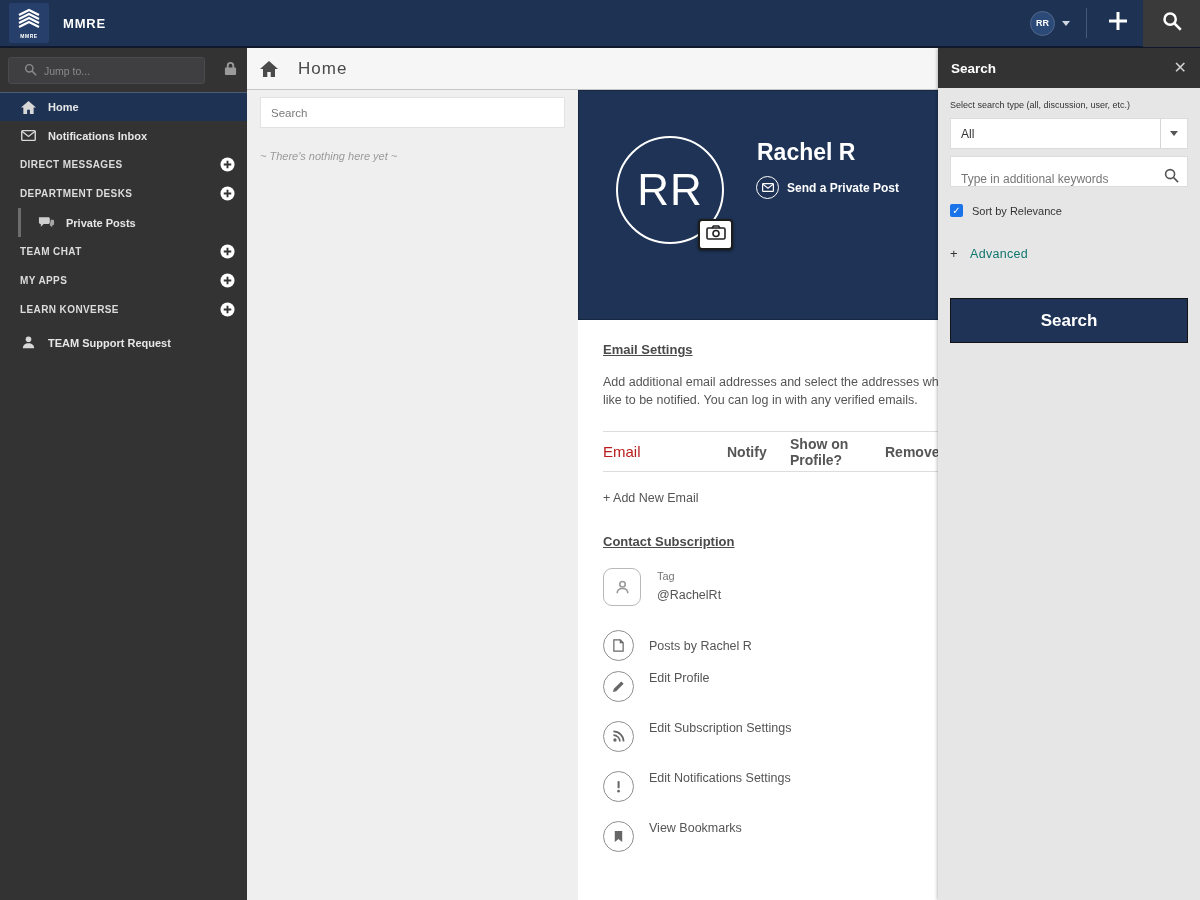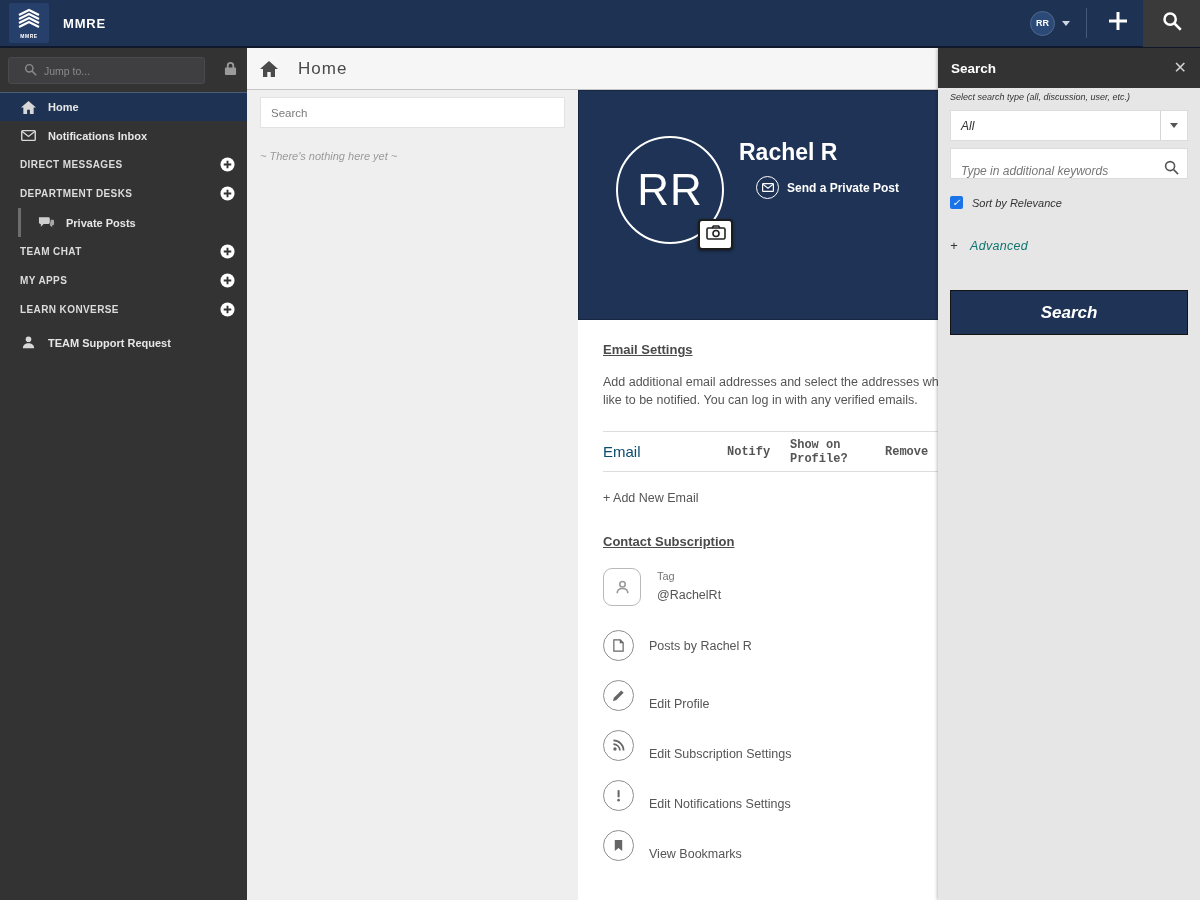--- a/index.html
+++ b/index.html
@@ -49,55 +49,55 @@
   .content { position:absolute; top:42px; left:0; right:0; bottom:0; display:flex; }
   .feed-col { width:331px; flex:none; padding:7px 13px 0 13px; }
   .feed-search { width:305px; height:31px; background:#fff; border:1px solid #e2e2e2; display:flex; align-items:center; padding:0 10px; color:#7a7a7a; font-size:11.5px; }
   .empty-text { text-align:left; font-size:11px; font-style:italic; color:#9a9a9a; margin-top:22px; }
 
   .profile-panel { flex:1; background:#fff; position:relative; }
   .hero { height:230px; background:#1e3355; border:1px solid #16273f; position:relative; }
   .avatar-big { position:absolute; left:37px; top:45px; width:108px; height:108px; border-radius:50%; border:2px solid #fff; background:#1e3355; display:flex; align-items:center; justify-content:center; color:#fff; font-size:44px; letter-spacing:1px; }
   .camera-badge { position:absolute; left:119px; top:128px; width:35px; height:31px; background:#fff; border:2px solid #1c1c1c; border-radius:4px; box-shadow:0 1px 3px rgba(0,0,0,.5); display:flex; align-items:center; justify-content:center; color:#222; cursor:pointer; }
   .camera-badge svg { width:20px; height:15px; }
-  .hero-name { position:absolute; left:160px; top:48px; color:#fff; font-size:23px; font-weight:bold; }
+  .hero-name { position:absolute; left:178px; top:48px; color:#fff; font-size:23px; font-weight:bold; }
   .send-post { position:absolute; left:177px; top:85px; display:flex; align-items:center; color:#fff; cursor:pointer; }
   .send-post .spicon { width:23px; height:23px; border:1.5px solid #fff; border-radius:50%; display:flex; align-items:center; justify-content:center; margin-right:8px; }
   .send-post .spicon svg { width:12px; height:9px; }
   .send-post span.lbl { font-size:12px; font-weight:bold; }
 
   .psec { padding:0 0 0 25px; width:445px; }
   .sec-heading { display:inline-block; font-size:13px; font-weight:bold; color:#4a4a4a; text-decoration:underline; cursor:pointer; }
   .email-desc { font-size:12.5px; color:#555; line-height:1.45; margin-top:15px; width:420px; }
   .hr { height:1px; background:#ddd; width:420px; }
   .email-table-head { display:flex; align-items:center; height:39px; width:420px; }
-  .eth-email { width:124px; font-size:15px; color:#0c4a6e; }
-  .eth-small { font-size:12px; font-weight:bold; color:#555;font-family:Liberation Mono, monospace; }
+  .eth-email { width:124px; font-size:15px; color:#b91c1c; }
+  .eth-small { font-size:14px; font-weight:bold; color:#555; }
   .eth-notify { width:63px; }
   .eth-show { width:95px; }
   .add-email { font-size:12.5px; color:#555; margin:19px 0 0 0; display:inline-block; cursor:pointer; }
   .contact-row { display:flex; margin-top:18px; }
   .tag-icon { width:38px; height:38px; border:1.5px solid #b9b9b9; border-radius:9px; color:#9a9a9a; display:flex; align-items:center; justify-content:center; }
   .tag-icon svg { width:17px; height:17px; }
   .tag-texts { margin-left:16px; padding-top:2px; }
   .tag-label { font-size:11px; color:#777; }
   .tag-value { font-size:12.5px; color:#555; margin-top:6px; cursor:pointer; }
   .link-row { display:flex; align-items:center; margin-top:24px; cursor:pointer; }
   .circle-icon { width:31px; height:31px; border:1.5px solid #8f8f8f; border-radius:50%; color:#666; display:flex; align-items:center; justify-content:center; flex:none; }
   .circle-icon svg { width:13px; height:13px; }
   .link-row .lbl { font-size:12.5px; color:#555; margin-left:15px; }
-  .ctl-row { display:flex; align-items:flex-end; margin-top:10px; height:40px; cursor:pointer; }
+  .ctl-row { display:flex; align-items:flex-start; margin-top:10px; height:40px; cursor:pointer; }
   .ctl-row .lbl { font-size:12.5px; color:#555; margin-left:15px; }
 
   
   .search-panel { position:absolute; right:0; top:48px; width:262px; bottom:0; background:#e6e6e6; z-index:20; box-shadow:-1px 0 3px rgba(0,0,0,.25); }
   .sp-header { height:40px; background:#333333; display:flex; align-items:center; padding:0 13px; }
   .sp-title { color:#fff; font-size:13.5px; font-weight:bold; }
   .sp-close { margin-left:auto; color:#cfcfcf; font-size:16px; line-height:16px; cursor:pointer; }
-  .sp-body { padding:4px 12px 0 12px;font-style:italic; }
+  .sp-body { padding:12px 12px 0 12px; }
   .sp-label { font-size:9px; color:#333; margin-bottom:8px; }
   .sp-select { height:31px; background:#fff; border:1px solid #dcdcdc; display:flex; align-items:center; padding-left:10px; font-size:12px; color:#333; cursor:pointer; }
   .sp-select .sel-divider { margin-left:auto; width:1px; height:29px; background:#d5d5d5; }
   .sp-select .sel-caret { width:26px; display:flex; align-items:center; justify-content:center; }
   .sp-select .sel-caret i { width:0; height:0; border-left:4px solid transparent; border-right:4px solid transparent; border-top:5px solid #555; }
   .sp-input { margin-top:7px; height:31px; background:#fff; border:1px solid #dcdcdc; display:flex; align-items:flex-end; padding:0 8px 0 10px; font-size:12px; color:#777; }
   .sp-input .mag { margin-left:auto; color:#555; }
   .sp-input .mag svg { width:15px; height:15px; }
   .sp-check-row { display:flex; align-items:center; margin-top:17px; cursor:pointer; }
   .checkbox { width:13px; height:13px; background:#1a73e8; border-radius:2px; color:#fff; font-size:10px; line-height:13px; text-align:center; }

